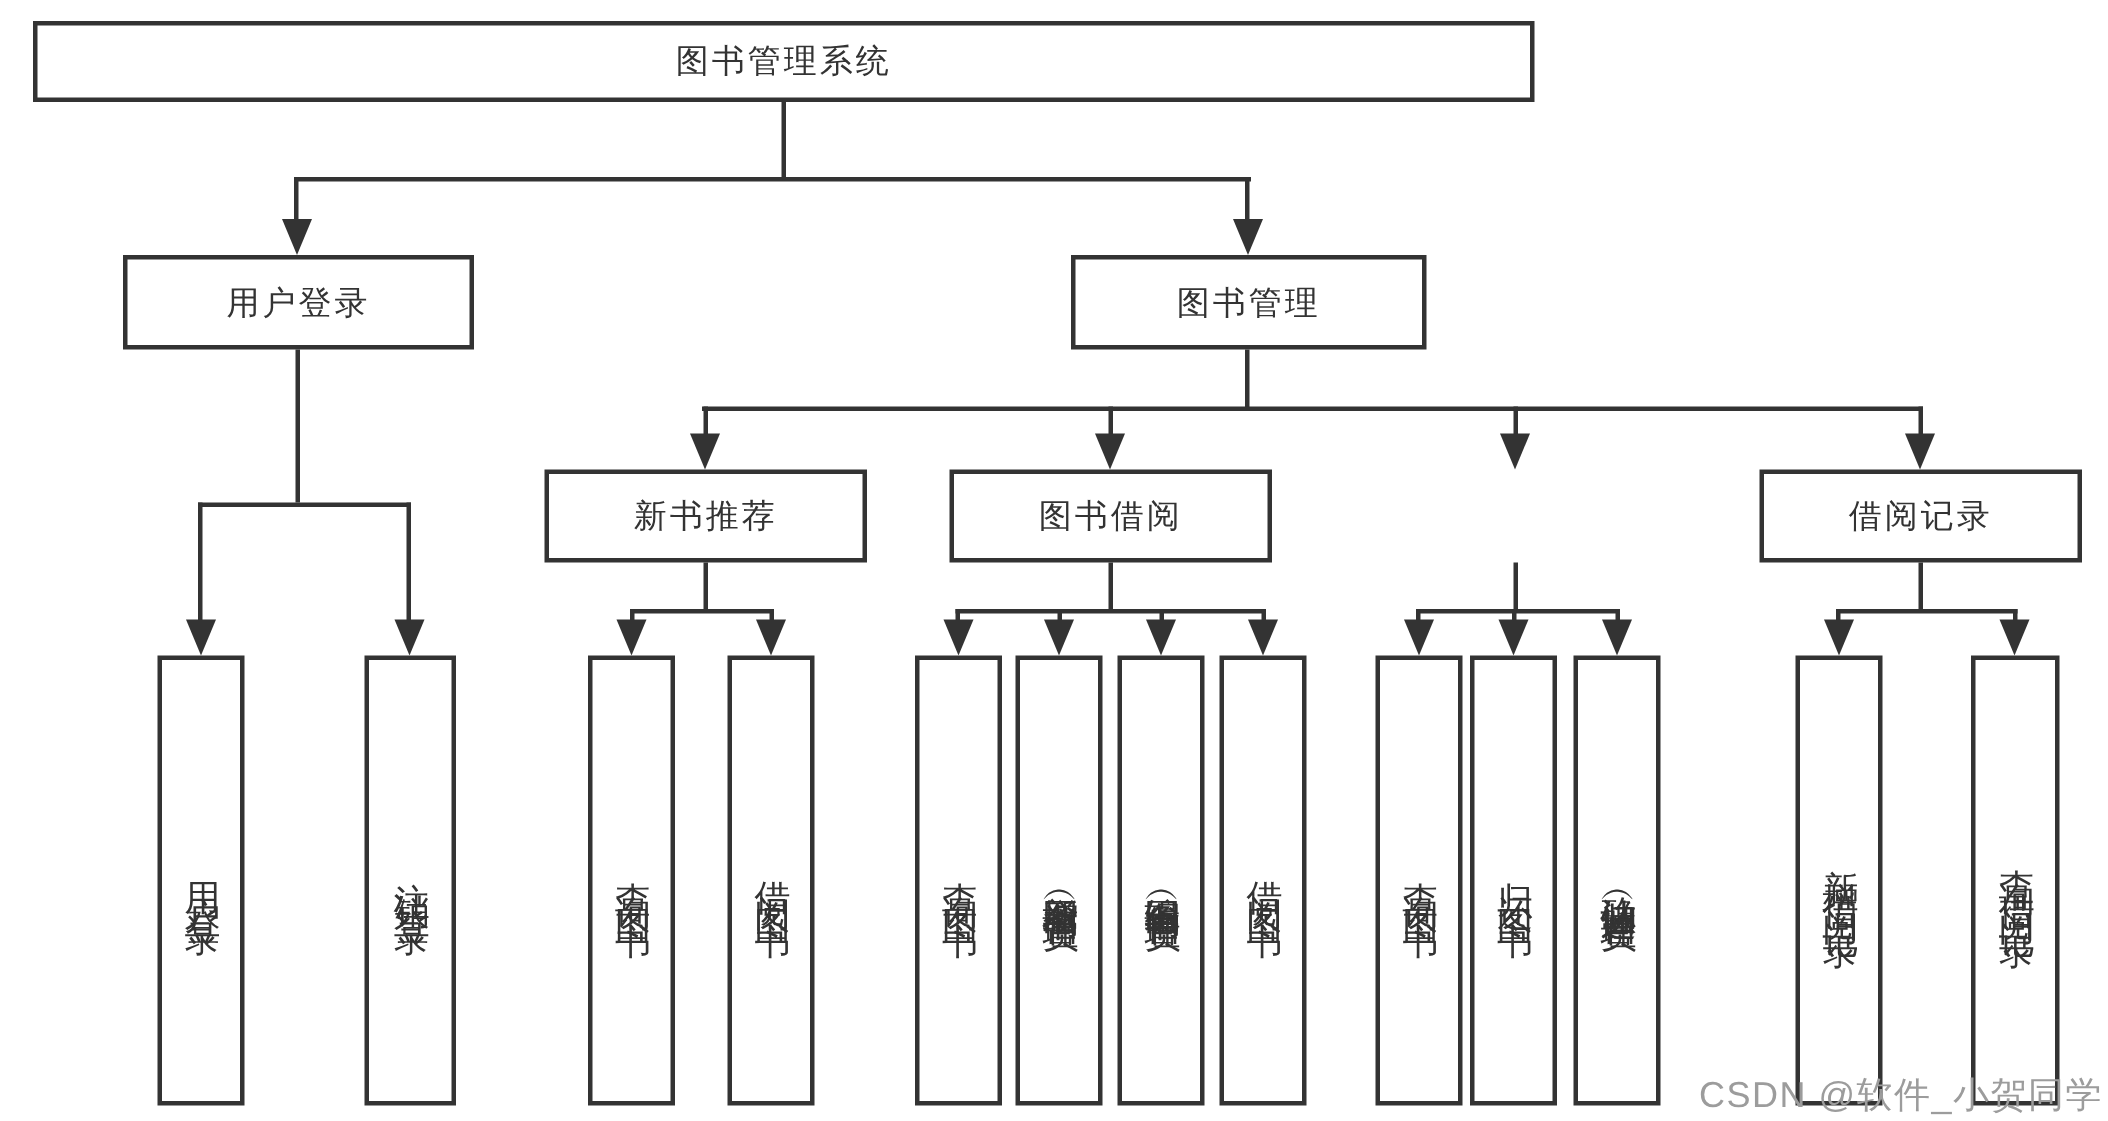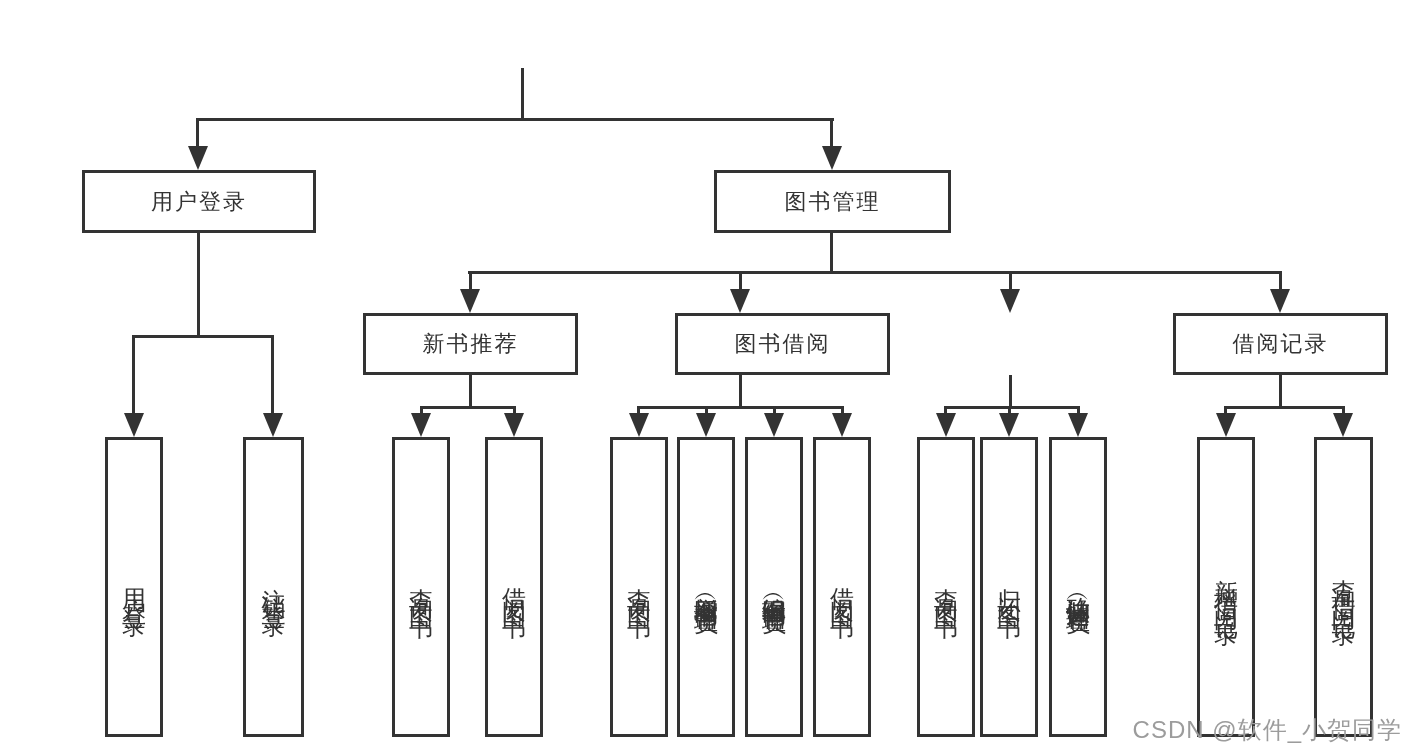--- a/index.html
+++ b/index.html
@@ -20,32 +20,35 @@
            border-top:24px solid #333333; }
 
   .watermark { position:absolute; top:714px; right:3px; font-size:24px;
                color:#9c9c9c; z-index:10; letter-spacing:1px; white-space:nowrap; }
 </style>
 </head>
 <body>
 
 <div class="canvas">
 
+  <div class="box" style="left:22px;top:14px;width:1001px;height:54px;">
+    <span class="hlabel">图书管理系统</span>
+  </div>
 
   <div class="box" style="left:82px;top:170px;width:234px;height:63px;">
     <span class="hlabel">用户登录</span>
   </div>
   <div class="box" style="left:363px;top:313px;width:215px;height:62px;">
     <span class="hlabel">新书推荐</span>
   </div>
 
   <div class="box" style="left:714px;top:170px;width:237px;height:63px;">
     <span class="hlabel">图书管理</span>
   </div>
-  <div class="box" style="left:633px;top:313px;width:215px;height:62px;margin-left:42px;">
+  <div class="box" style="left:633px;top:313px;width:215px;height:62px;">
     <span class="hlabel">图书借阅</span>
   </div>
   <div class="box" style="left:1173px;top:313px;width:215px;height:62px;">
     <span class="hlabel">借阅记录</span>
   </div>
 
   <div class="box" style="left:105px;top:437px;width:58px;height:300px;">
     <span class="vtext">用户登录</span>
   </div>
   <div class="box" style="left:243px;top:437px;width:61px;height:300px;">

